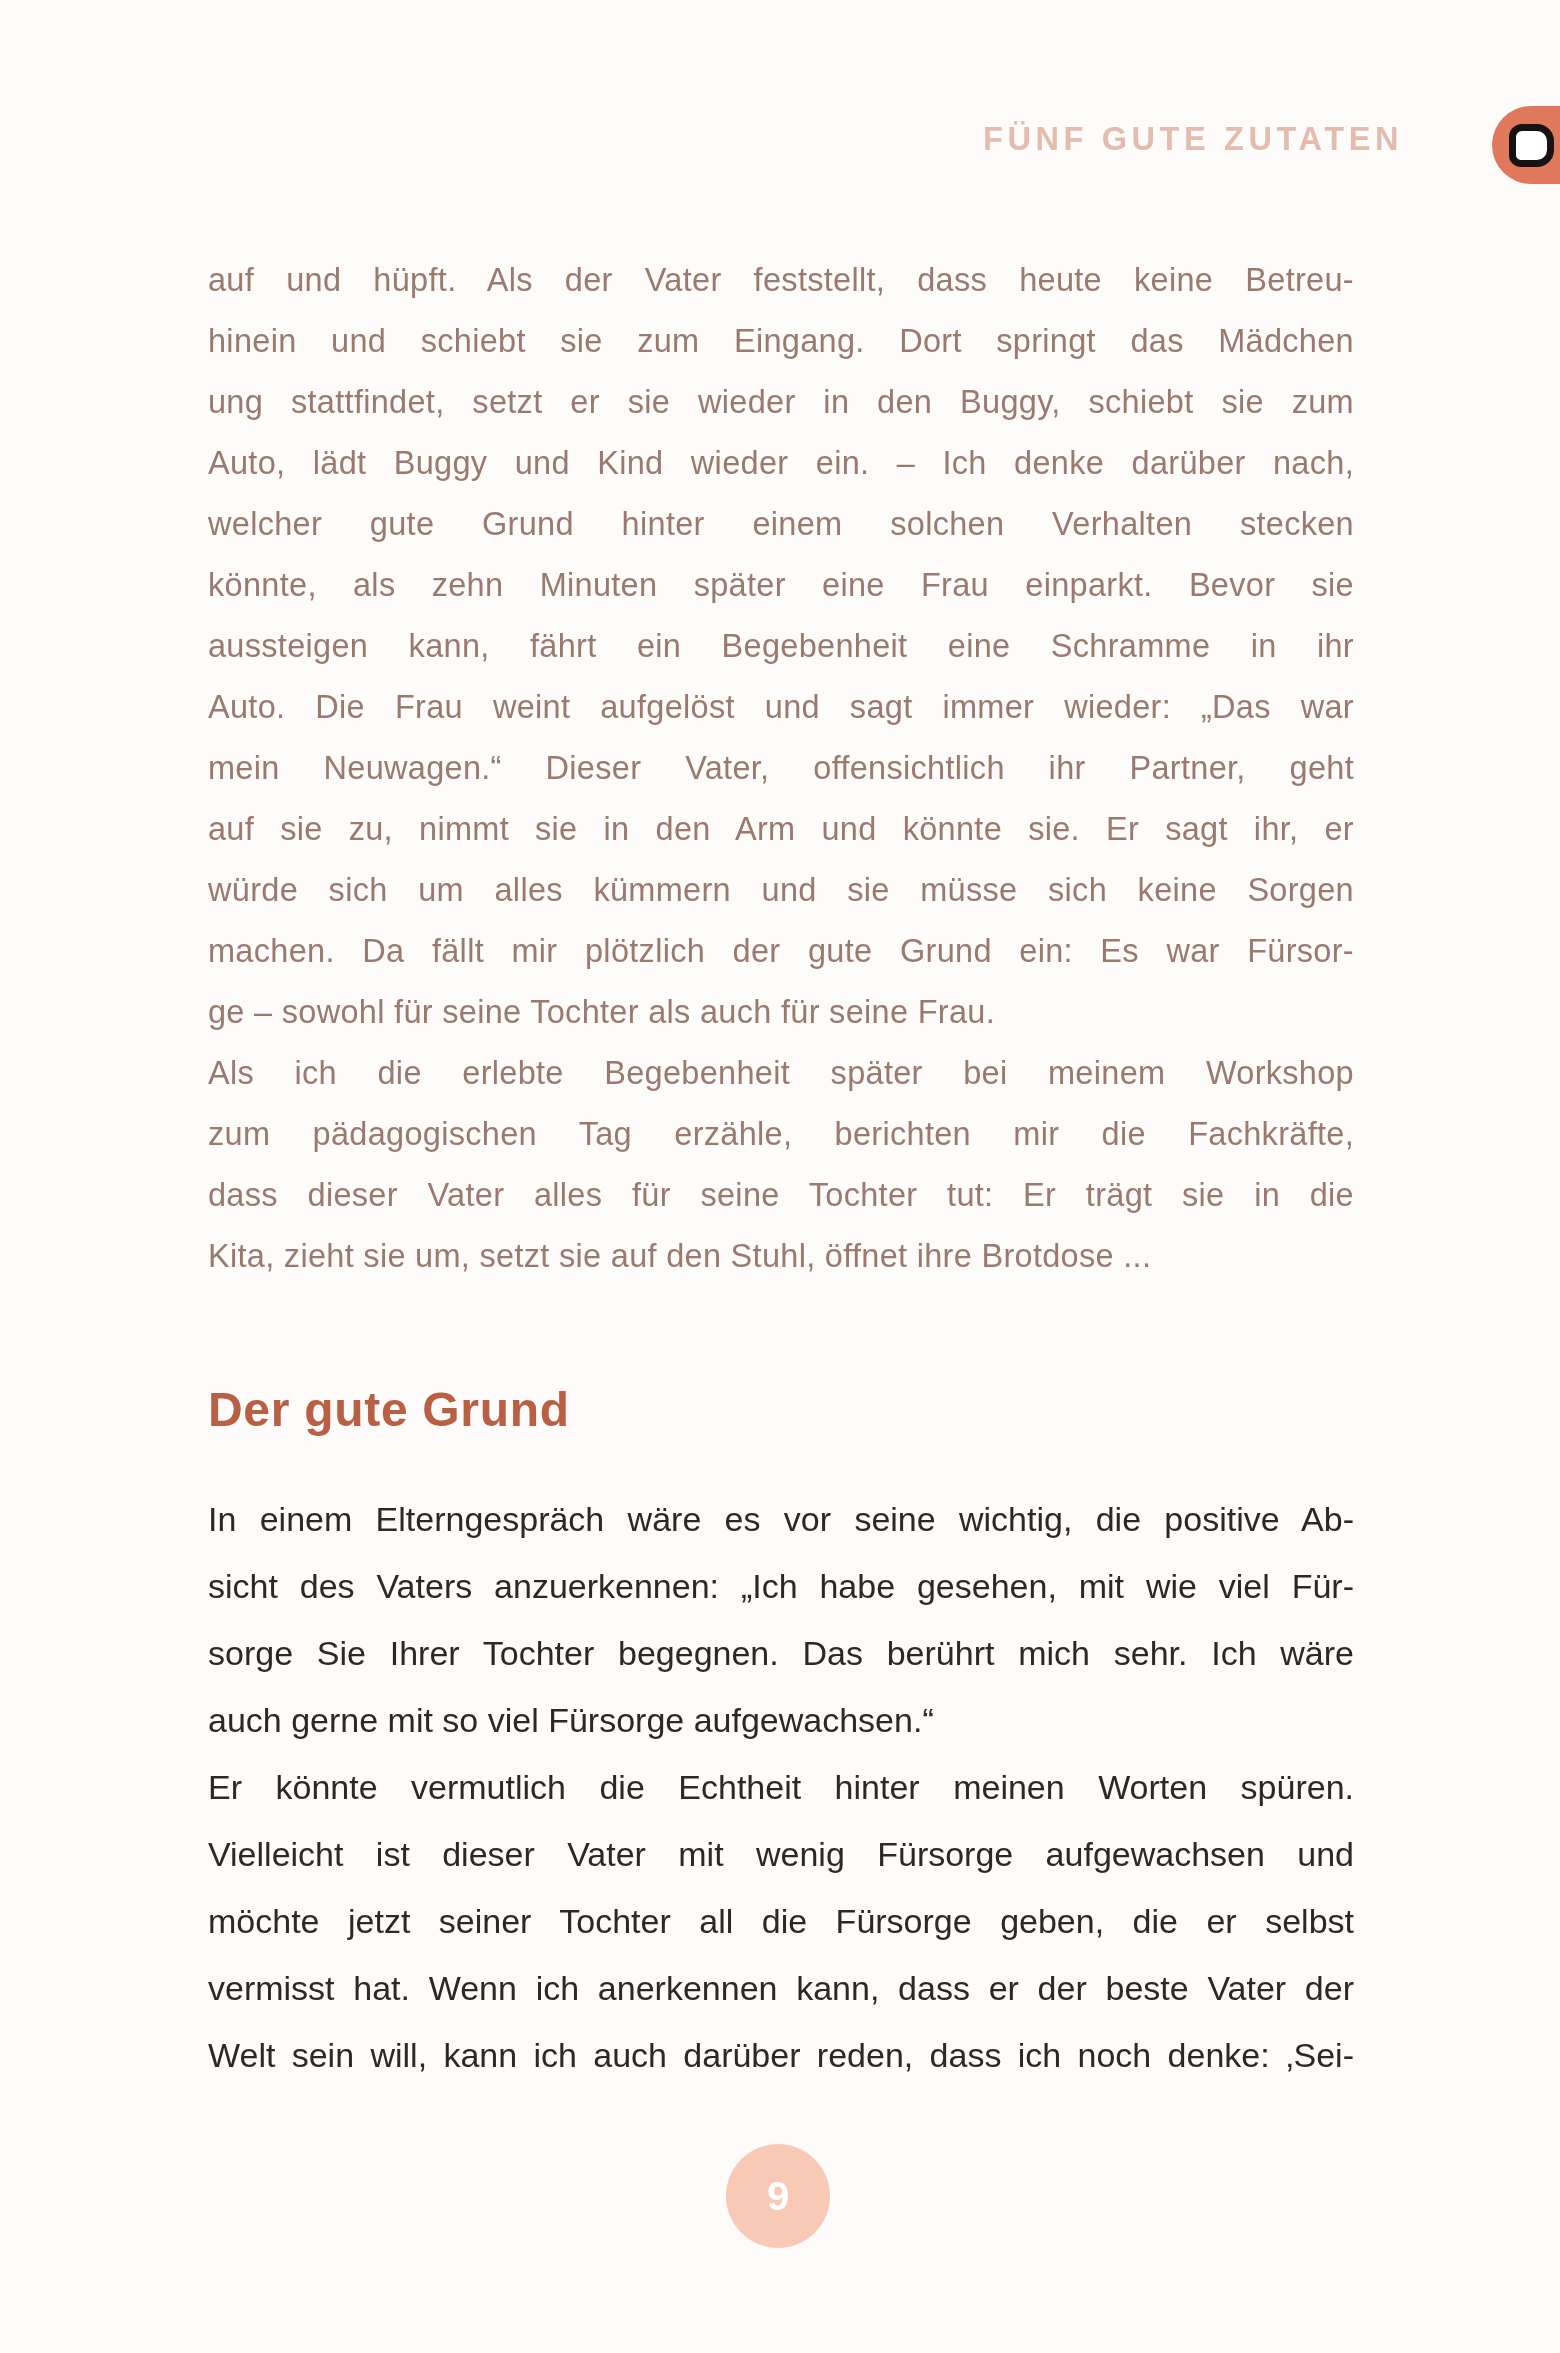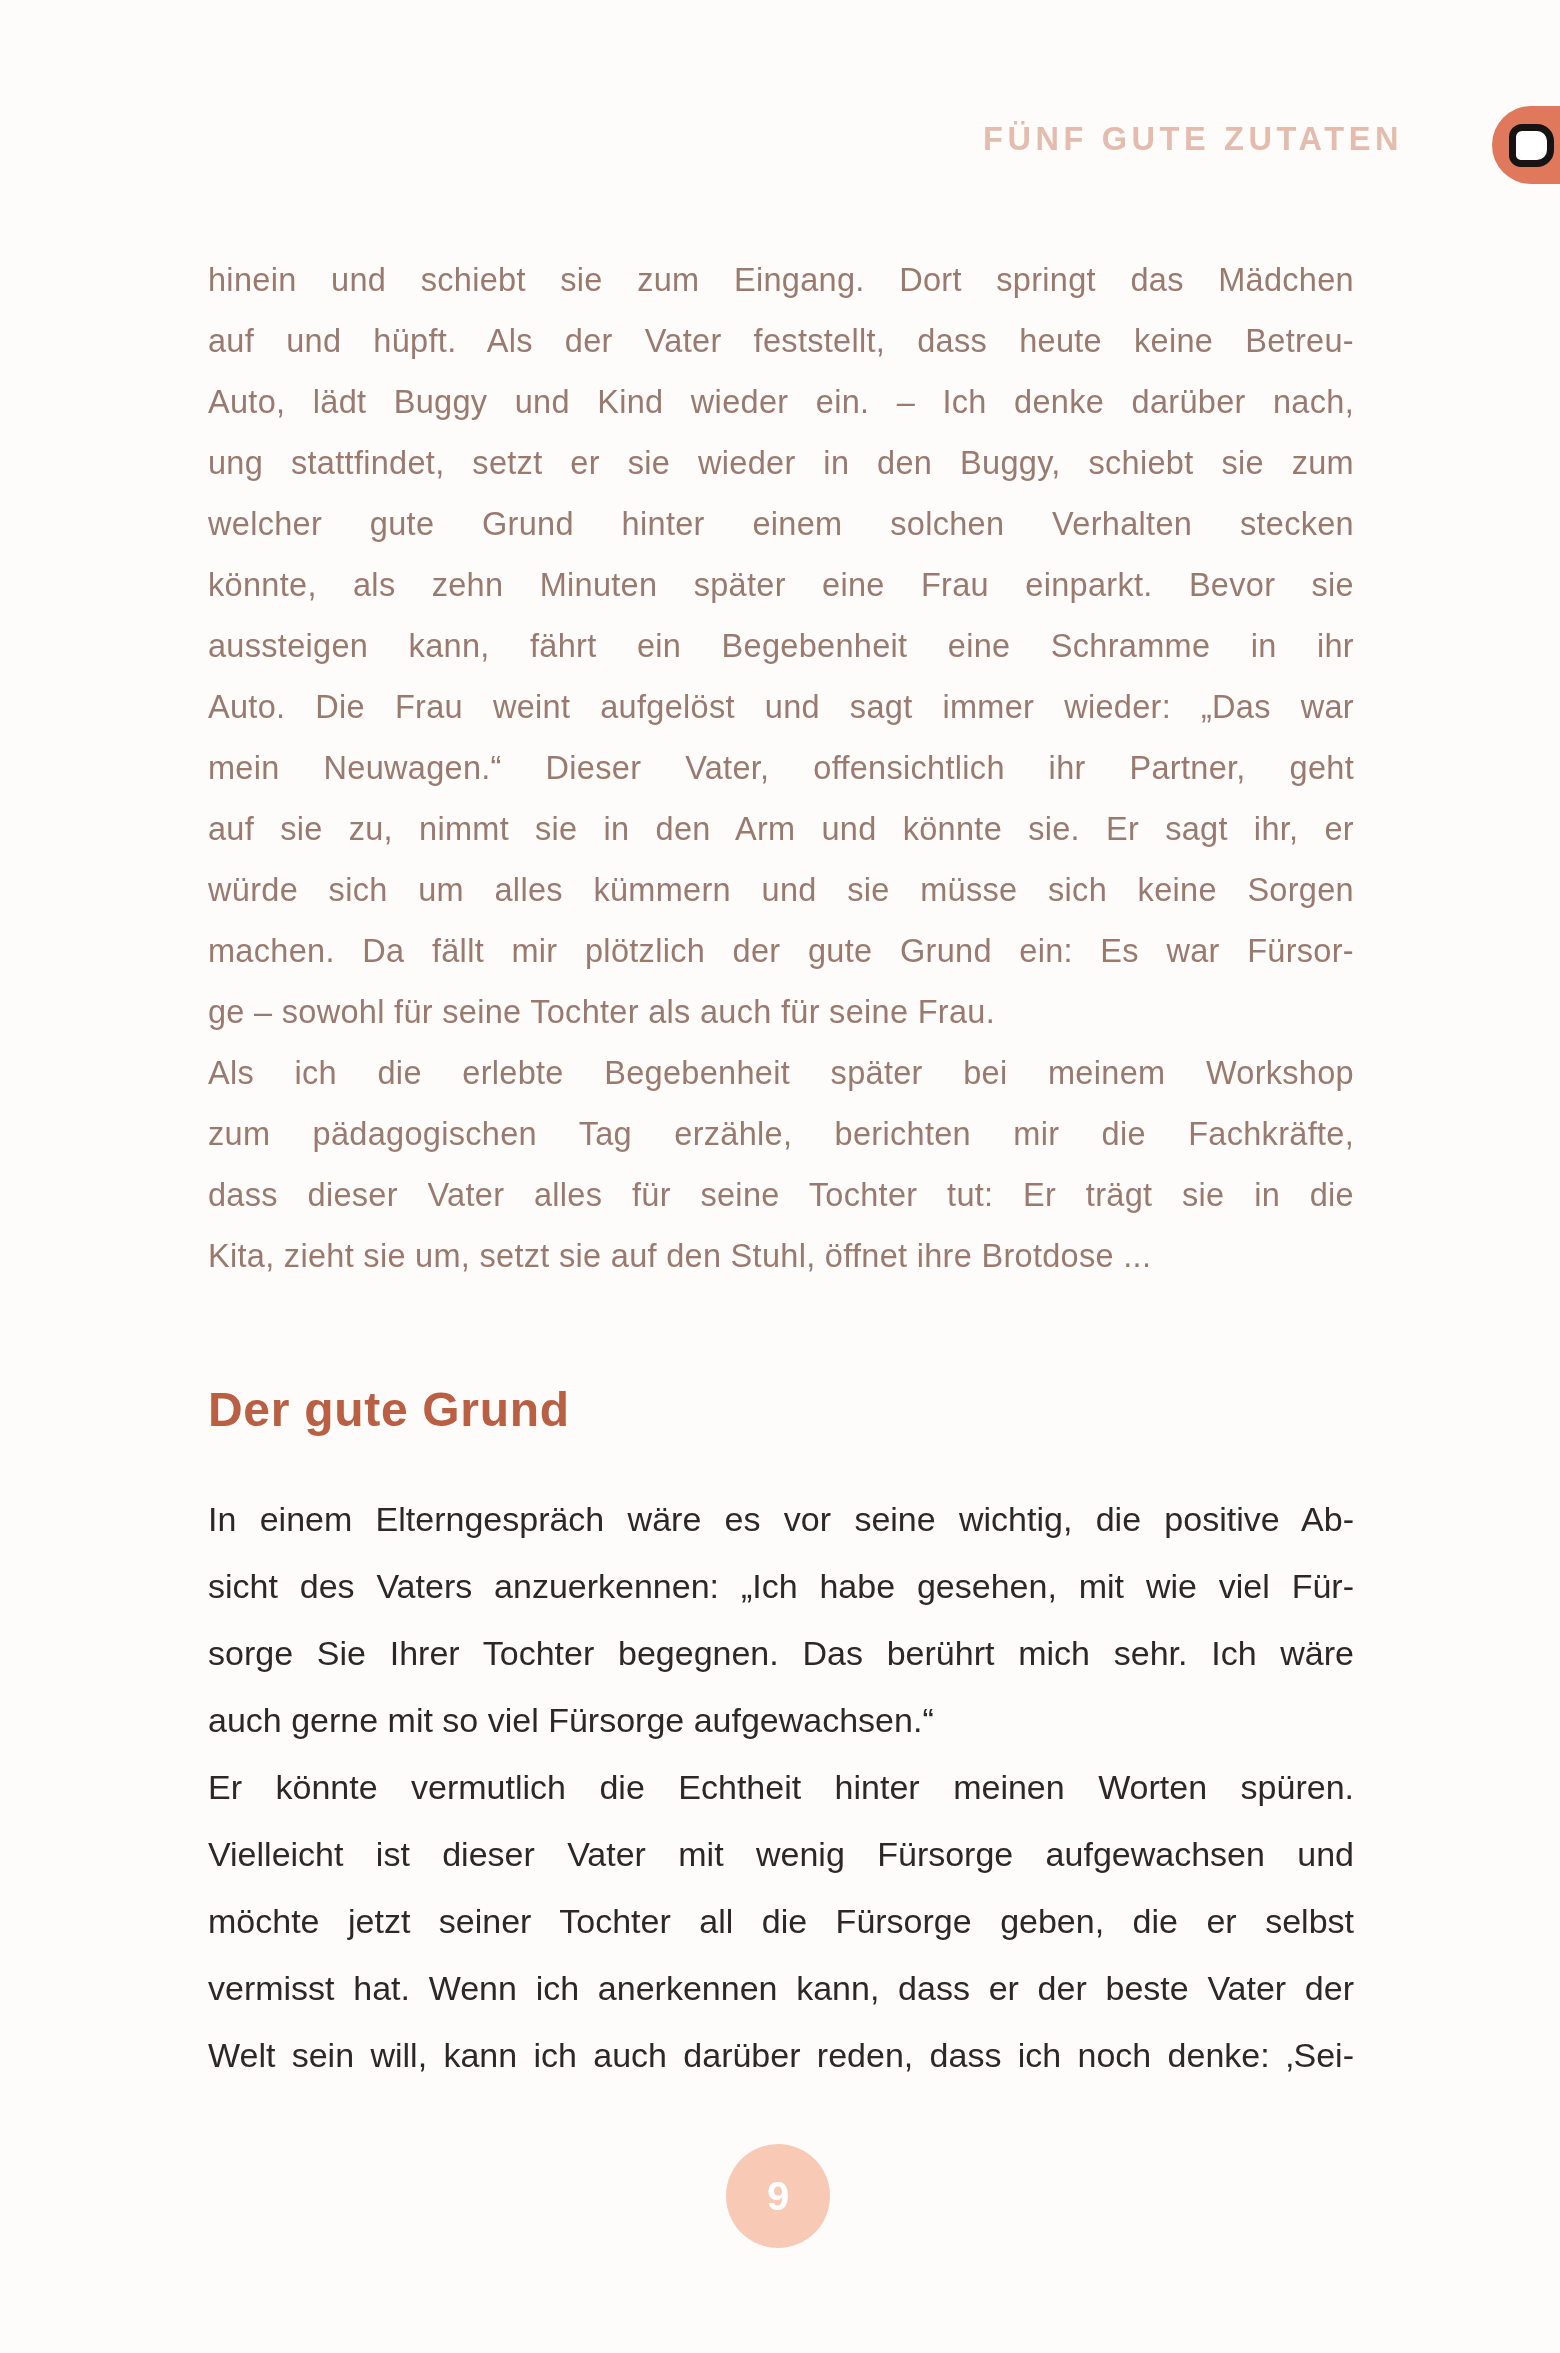--- a/index.html
+++ b/index.html
@@ -113,24 +113,24 @@
 <div class="page">
 
   <div class="running-head">FÜNF GUTE ZUTATEN</div>
 
   <div class="chapter-tab">
     <div class="bubble"></div>
   </div>
 
   <div class="story">
       <div class="para">
+        <div class="line">auf und hüpft. Als der Vater feststellt, dass heute keine Betreu-</div>
         <div class="line">hinein und schiebt sie zum Eingang. Dort springt das Mädchen</div>
-        <div class="line">auf und hüpft. Als der Vater feststellt, dass heute keine Betreu-</div>
+        <div class="line">ung stattfindet, setzt er sie wieder in den Buggy, schiebt sie zum</div>
         <div class="line">Auto, lädt Buggy und Kind wieder ein. – Ich denke darüber nach,</div>
-        <div class="line">ung stattfindet, setzt er sie wieder in den Buggy, schiebt sie zum</div>
         <div class="line">welcher gute Grund hinter einem solchen Verhalten stecken</div>
         <div class="line">könnte, als zehn Minuten später eine Frau einparkt. Bevor sie</div>
         <div class="line">aussteigen kann, fährt ein Begebenheit eine Schramme in ihr</div>
         <div class="line">Auto. Die Frau weint aufgelöst und sagt immer wieder: „Das war</div>
         <div class="line">mein Neuwagen.“ Dieser Vater, offensichtlich ihr Partner, geht</div>
         <div class="line">auf sie zu, nimmt sie in den Arm und könnte sie. Er sagt ihr, er</div>
         <div class="line">würde sich um alles kümmern und sie müsse sich keine Sorgen</div>
         <div class="line">machen. Da fällt mir plötzlich der gute Grund ein: Es war Fürsor-</div>
         <div class="line last">ge – sowohl für seine Tochter als auch für seine Frau.</div>
       </div>

